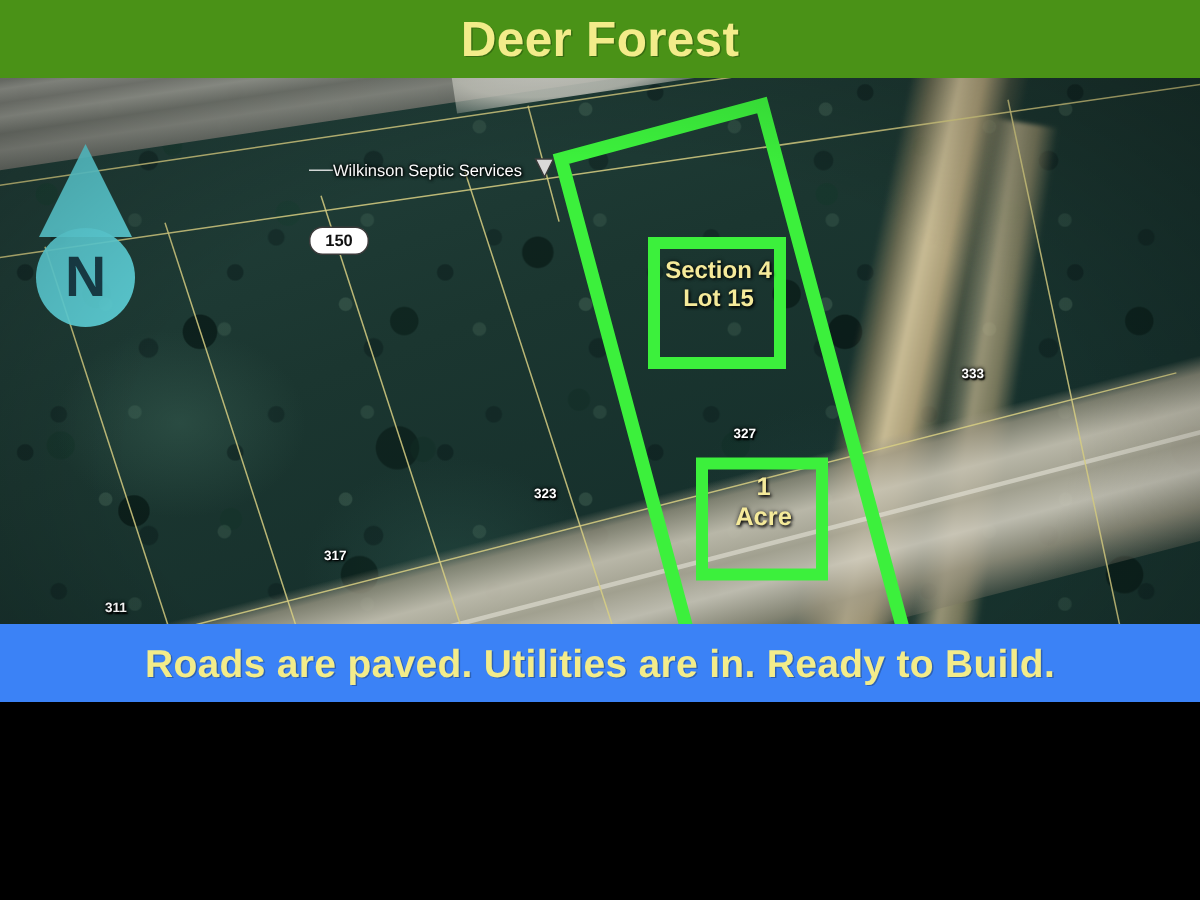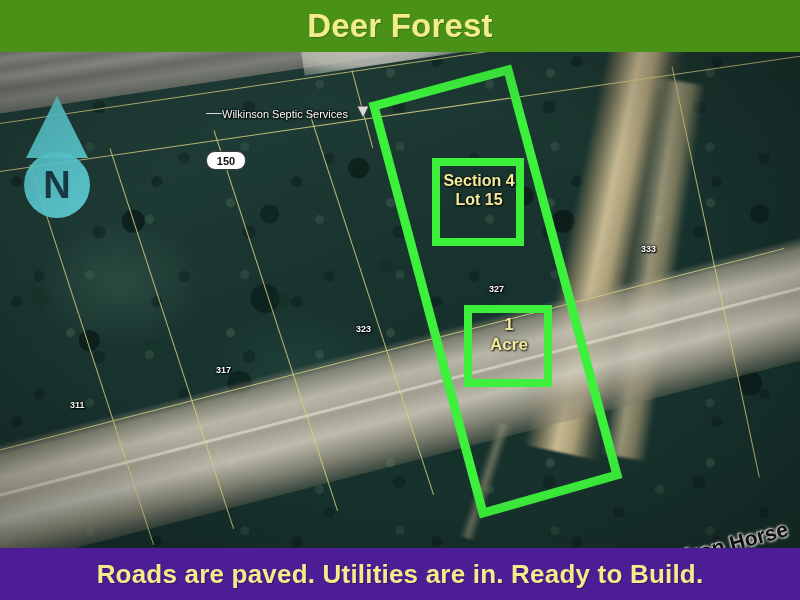--- a/index.html
+++ b/index.html
@@ -1,19 +1,19 @@
 <!DOCTYPE html>
 <html><head>
 <meta charset="utf-8">
 <title>Deer Forest Lot Map</title>
 <style>
   html,body{margin:0;padding:0;background:#000;}
   body{font-family:"Liberation Sans", sans-serif;}
   #page{
-    position:relative;width:800px;height:600px;overflow:hidden;
+    position:relative;width:800px;height:468px;overflow:hidden;
     background:#0b1a16;
   }
 
   
   .banner{
     position:absolute;left:0;width:800px;
     background:#4a9217;
     display:flex;align-items:center;justify-content:center;
     z-index:60;
   }
@@ -285,17 +285,17 @@
 
     <div id="compass">
       <div id="compass-arrow" style="border-bottom-color: rgb(95, 214, 221);"></div>
       <div id="compass-circle" style="background: rgb(95, 214, 221);"></div>
       <div id="compass-n" style="color: rgb(18, 48, 58);">N</div>
     </div>
 
     <div id="vignette"></div>
   </div>
 
-  <div class="banner" id="bottom-banner" style="background: #4c1d95;">
+  <div class="banner" id="bottom-banner" style="background: #3b82f6;">
     <div class="banner-text" style="color: rgb(243, 236, 138);">Roads are paved. Utilities are in. Ready to Build.</div>
   </div>
 
 </div>
 
 </body></html>

